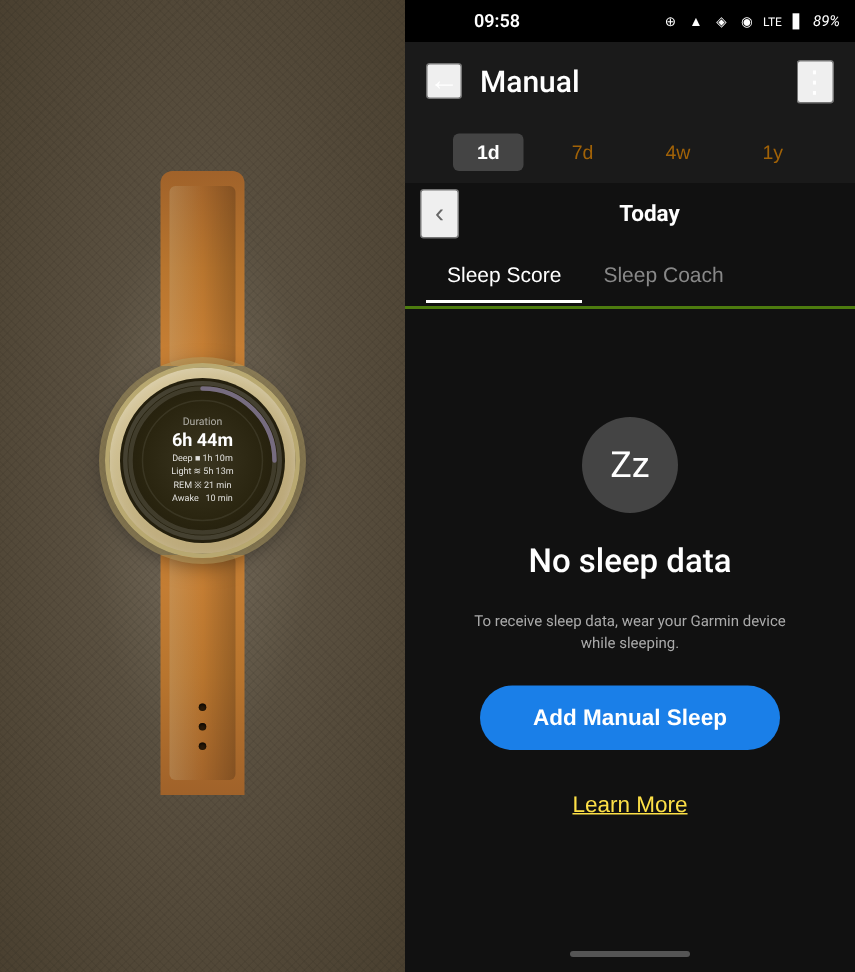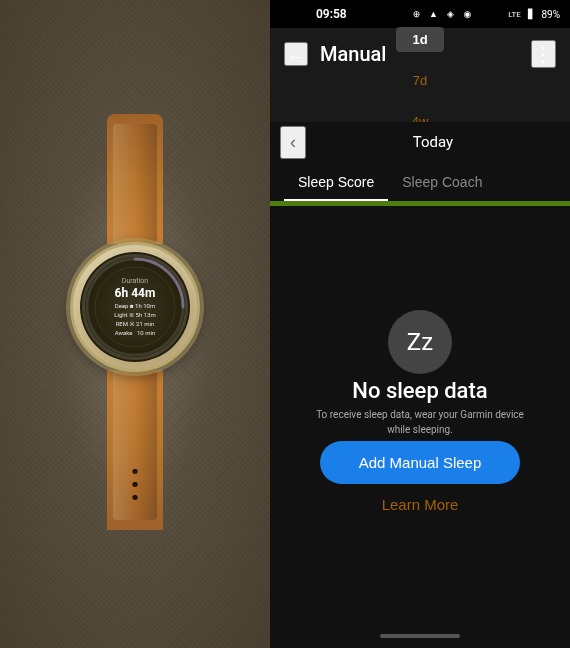--- a/index.html
+++ b/index.html
@@ -232,20 +232,21 @@
       align-items: center;
       justify-content: center;
       font-size: 9px;
     }
 
     .battery-icon {
       display: flex;
       align-items: center;
       font-size: 10px;
       gap: 1px;
+      font-style: italic;
     }
 
     
     .app-header {
       height: 52px;
       background: #1a1a1a;
       display: flex;
       align-items: center;
       padding: 0 14px;
       gap: 12px;
@@ -276,21 +277,20 @@
     
     .time-tabs {
       height: 42px;
       background: #1a1a1a;
       display: flex;
       align-items: center;
       justify-content: center;
       gap: 16px;
       padding: 0 24px;
       flex-shrink: 0;
-      flex-direction: column;
     }
 
     .time-tab {
       padding: 5px 16px;
       border-radius: 4px;
       font-size: 13px;
       color: #a16207;
       cursor: pointer;
       background: transparent;
       border: none;
@@ -317,31 +317,31 @@
       font-size: 18px;
       cursor: pointer;
       padding: 4px 8px;
     }
 
     .nav-date {
       flex: 1;
       text-align: center;
       font-size: 15px;
       color: white;
-      font-weight: 400;
+      font-weight: 700;
     }
 
     
     .category-tabs {
       height: 44px;
       background: #111;
       display: flex;
       align-items: center;
       padding: 0 14px;
-      border-bottom: 5px solid #4d7c0f;
+      border-bottom: 2px solid #4d7c0f;
       flex-shrink: 0;
     }
 
     .cat-tab {
       padding: 10px 14px;
       font-size: 14px;
       color: #888;
       cursor: pointer;
       position: relative;
       border: none;
@@ -364,21 +364,21 @@
     }
 
     
     .main-content {
       flex: 1;
       display: flex;
       flex-direction: column;
       align-items: center;
       justify-content: center;
       padding: 20px;
-      gap: 4px;
+      gap: 20px;
     }
 
     .sleep-icon {
       width: 64px;
       height: 64px;
       background: #444;
       border-radius: 50%;
       display: flex;
       align-items: center;
       justify-content: center;
@@ -401,32 +401,33 @@
       max-width: 220px;
     }
 
     .add-sleep-btn {
       background: #1a7fe8;
       color: white;
       border: none;
       border-radius: 24px;
       padding: 13px 32px;
       font-size: 15px;
-      font-weight: 400;
+      font-weight: 700;
       cursor: pointer;
       width: 200px;
     }
 
     .learn-more-btn {
       background: transparent;
       border: none;
-      color: #a16207;
+      color: #fde047;
       font-size: 15px;
       cursor: pointer;
       padding: 8px;
+      text-decoration: underline;
     }
 
     
     .home-indicator {
       height: 24px;
       background: #111;
       display: flex;
       align-items: center;
       justify-content: center;
       flex-shrink: 0;
@@ -477,21 +478,21 @@
 
 <div class="right-panel">
 
   <div class="status-bar">
     <span class="status-time">09:58</span>
     <div class="status-icons">
       <span class="status-icon">⊕</span>
       <span class="status-icon">▲</span>
       <span class="status-icon">◈</span>
       <span class="status-icon">◉</span>
-      <span class="status-icon" style="font-size:8px;margin-left:30px;">LTE</span>
+      <span class="status-icon" style="font-size:8px;">LTE</span>
       <span class="status-icon">▋</span>
       <span class="battery-icon">
         <span>89%</span>
       </span>
     </div>
   </div>
 
   <div class="app-header">
     <button class="back-btn">←</button>
     <span class="header-title">Manual</span>

